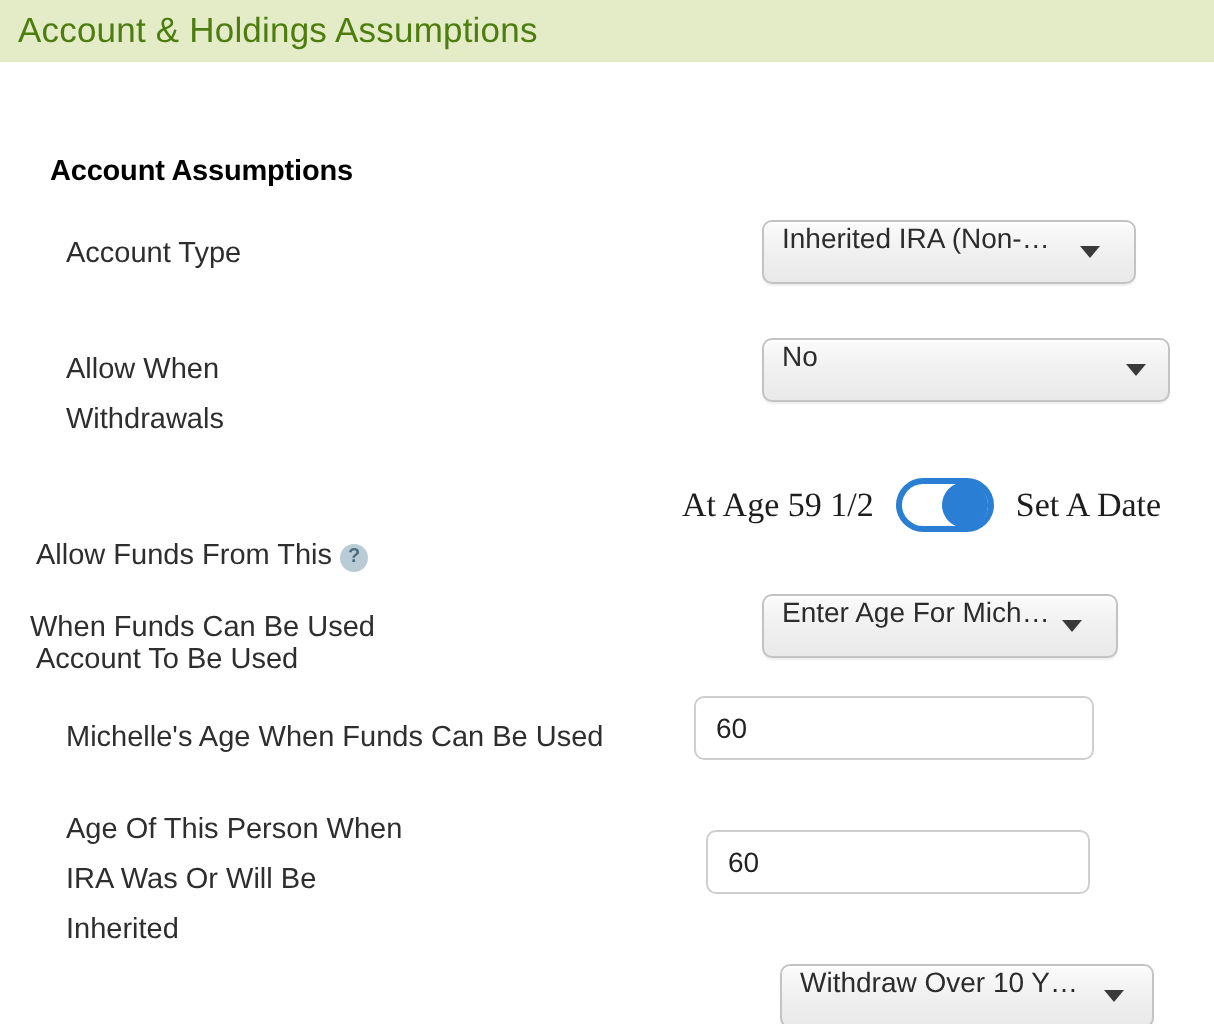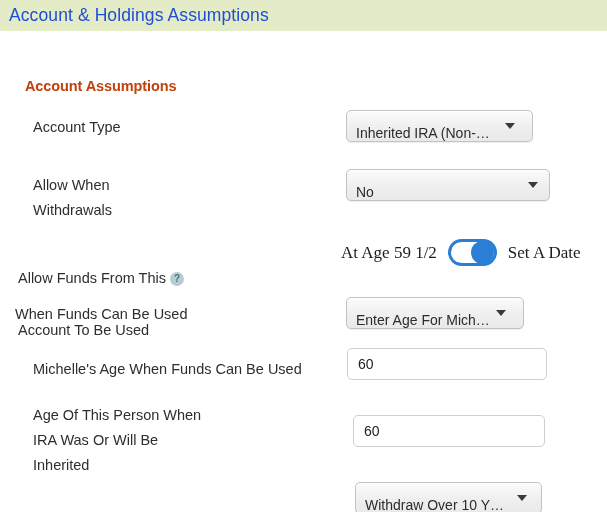--- a/index.html
+++ b/index.html
@@ -21,36 +21,36 @@
     height: 31px;
     background: #e4ebc7;
     display: flex;
     align-items: center;
     padding-left: 9px;
     box-sizing: border-box;
   }
   .panel-header-title {
     font-size: 17.5px;
     font-weight: 400;
-    color: #1d4ed8;
+    color: #4d7c0f;
     letter-spacing: 0.1px;
   }
 
   
   .panel-body {
     position: relative;
     padding: 0;
   }
   .section-title {
     position: absolute;
     left: 25px;
     top: 47px;
     font-size: 14.5px;
     font-weight: bold;
-    color: #c2410c;
+    color: #000000;
     letter-spacing: -0.1px;
   }
 
   .form-row {
     position: absolute;
     left: 0;
     width: 607px;
   }
   .row-label {
     position: absolute;
@@ -80,22 +80,23 @@
   
   .select-box {
     position: absolute;
     height: 32px;
     box-sizing: border-box;
     border: 1px solid #c3c3c3;
     border-radius: 5px;
     background: linear-gradient(to bottom, #fbfbfb 0%, #efefef 55%, #e9e9e9 100%);
     box-shadow: 0 1px 1px rgba(0,0,0,0.07), inset 0 1px 0 #ffffff;
     display: flex;
-    align-items: flex-end;
+    align-items: flex-start;
     cursor: default;
+    margin-left: 35px;
   }
   .select-value {
     font-size: 14px;
     color: #2c2c2c;
     padding-left: 9px;
     white-space: nowrap;
     overflow: hidden;
   }
   .select-arrow {
     position: absolute;

